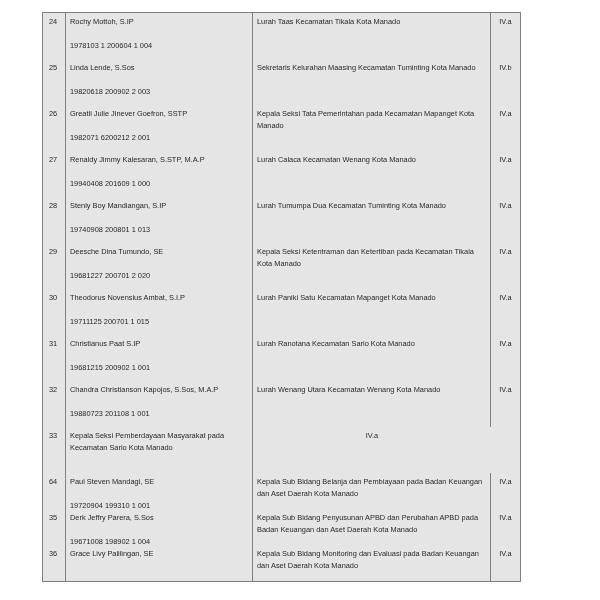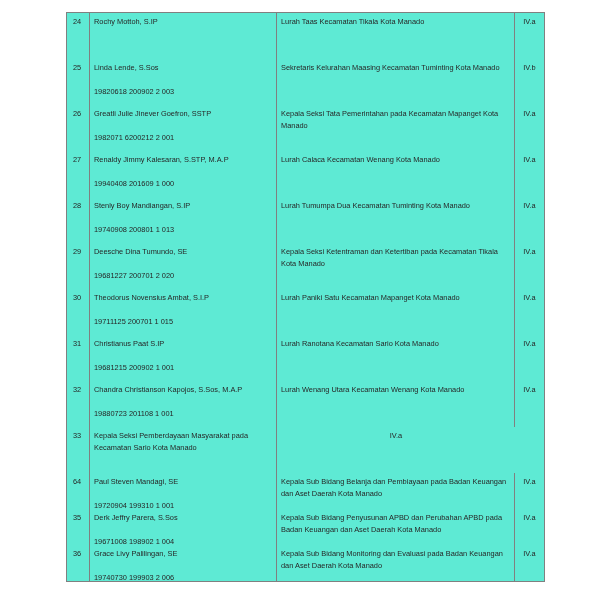--- a/index.html
+++ b/index.html
@@ -10,27 +10,27 @@
     width: 600px;
     height: 600px;
     background: #ffffff;
     position: relative;
     overflow: hidden;
     font-family: "Liberation Sans", "DejaVu Sans", sans-serif;
     color: #262626;
   }
   .doc-table {
     position: absolute;
-    left: 66px;
+    left: 42px;
     top: 12px;
     width: 479px;
     height: 570px;
     border: 1px solid #808080;
     box-sizing: border-box;
-    background: #5eead4;
+    background: #e5e5e5;
   }
   .row {
     display: grid;
     grid-template-columns: 23px 187px 238px 1fr;
     height: 46px;
     box-sizing: border-box;
   }
   
   .row:nth-child(n+11) { height: 36px; }
   .cell {
@@ -59,20 +59,21 @@
   .row:nth-child(n+11) .nip { margin-top: 12px; }
 </style>
 </head>
 <body>
 
 <div class="doc-table" id="personnel-table">
   <div class="row">
     <div class="cell no">24</div>
     <div class="cell name">
       <div class="nm">Rochy Mottoh, S.IP</div>
+      <div class="nip">1978103 1 200604 1 004</div>
     </div>
     <div class="cell pos">Lurah Taas Kecamatan Tikala Kota Manado</div>
     <div class="cell grade">IV.a</div>
   </div>
 
   <div class="row">
     <div class="cell no">25</div>
     <div class="cell name">
       <div class="nm">Linda Lende, S.Sos</div>
       <div class="nip">19820618 200902 2 003</div>
@@ -174,18 +175,17 @@
       <div class="nip">19671008 198902 1 004</div>
     </div>
     <div class="cell pos">Kepala Sub Bidang Penyusunan APBD dan Perubahan APBD pada Badan Keuangan dan Aset Daerah Kota Manado</div>
     <div class="cell grade">IV.a</div>
   </div>
 
   <div class="row">
     <div class="cell no">36</div>
     <div class="cell name">
       <div class="nm">Grace Livy Palilingan, SE</div>
-      <div class="nip">19740730 199903 2 006</div>
     </div>
     <div class="cell pos">Kepala Sub Bidang Monitoring dan Evaluasi pada Badan Keuangan dan Aset Daerah Kota Manado</div>
     <div class="cell grade">IV.a</div>
   </div>
 </div>
 
 </body></html>

